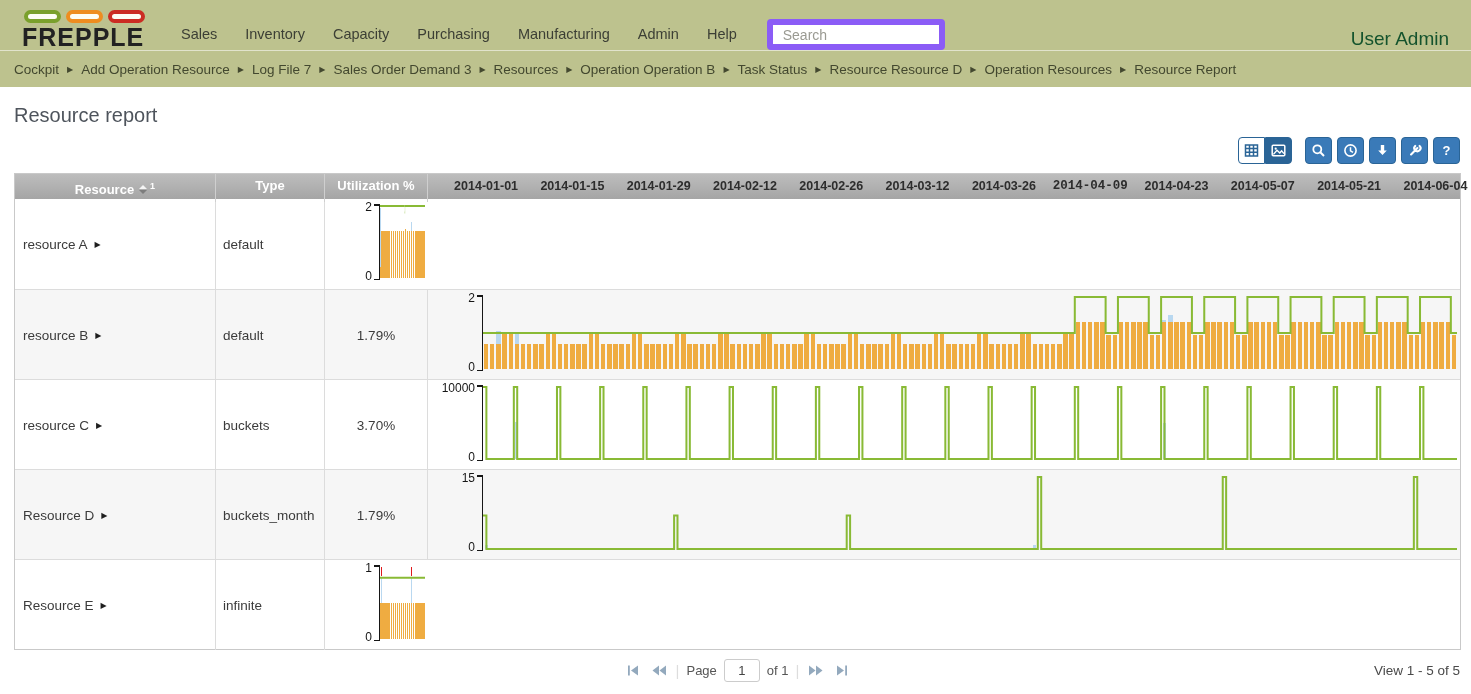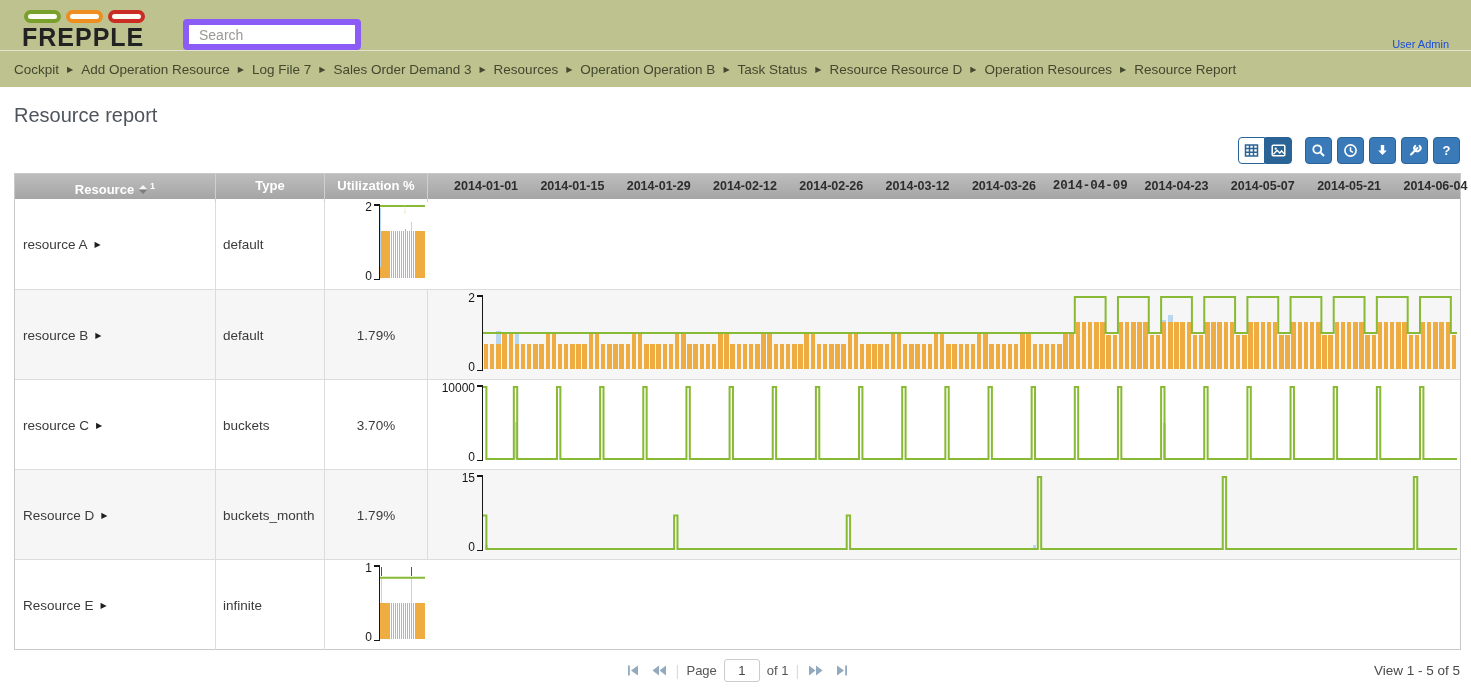--- a/index.html
+++ b/index.html
@@ -12,21 +12,21 @@
   .logo { display:flex; flex-direction:column; justify-content:center; margin-right:22px; cursor:pointer; }
   .caps { display:flex; gap:5px; margin:2px 0 1px 2px; }
   .caps i { display:block; width:37px; height:13px; border-radius:8px; background:#fdfdf5; border:4px solid #7aa02c; }
   .caps i.o { border-color:#ee8d20; }
   .caps i.r { border-color:#cb2c23; }
   .brand { font-size:25px; font-weight:bold; letter-spacing:1px; color:#222; line-height:26px; }
   .menu { display:flex; align-items:center; gap:0; }
   .menu-item { padding:8px 14px; font-size:14.5px; color:#3c3f35; cursor:pointer; white-space:nowrap; }
   .search { width:178px; height:31px; margin-left:16px; border:6px solid #8b5cf6; border-radius:4px; background:#fff; padding:0 10px; font-size:14px; color:#333; outline:none; font-family:"Liberation Sans",sans-serif; }
   .search::placeholder { color:#9a9a92; }
-  .user { margin-left:auto; font-size:11px; color:#1d4ed8; cursor:pointer; }
+  .user { margin-left:auto; font-size:19px; color:#14532d; cursor:pointer; }
 
   
   .breadcrumbbar { height:37px; background:var(--topbar,#bdc28e); border-top:1px solid rgba(255,255,255,.55); display:flex; align-items:center; padding:16px 14px; }
   .bc-item { font-size:13.5px; color:#43482f; text-decoration:none; cursor:pointer; }
   .bc-sep { font-size:8px; color:#43482f; margin:0 8px; }
 
   
   .page-title { font-size:20px; font-weight:400; color:#4e545c; margin:17px 0 0 14px; }
   .toolbar { display:flex; justify-content:flex-end; align-items:center; gap:5px; margin:9px 11px 9px 0; height:28px; }
   .tbtn { width:27px; height:27px; border-radius:4px; background:var(--accent,#3a7ab8); border:1px solid #2a6496; display:flex; align-items:center; justify-content:center; cursor:pointer; padding:0; }
@@ -84,20 +84,29 @@
 
   <header class="topbar">
     <div class="logo">
       <div class="caps">
           <i class="g"></i>
           <i class="o"></i>
           <i class="r"></i>
         </div>
       <div class="brand">FREPPLE</div>
     </div>
+    <nav class="menu">
+        <div class="menu-item">Sales</div>
+        <div class="menu-item">Inventory</div>
+        <div class="menu-item">Capacity</div>
+        <div class="menu-item">Purchasing</div>
+        <div class="menu-item">Manufacturing</div>
+        <div class="menu-item">Admin</div>
+        <div class="menu-item">Help</div>
+      </nav>
     <input class="search" type="text" placeholder="Search" style="">
     <div class="user">User Admin</div>
   </header>
 
   <nav class="breadcrumbbar">
       <a class="bc-item">Cockpit</a>
       <span class="bc-sep">▶</span>
       <a class="bc-item">Add Operation Resource</a>
       <span class="bc-sep">▶</span>
       <a class="bc-item">Log File 7</a>

